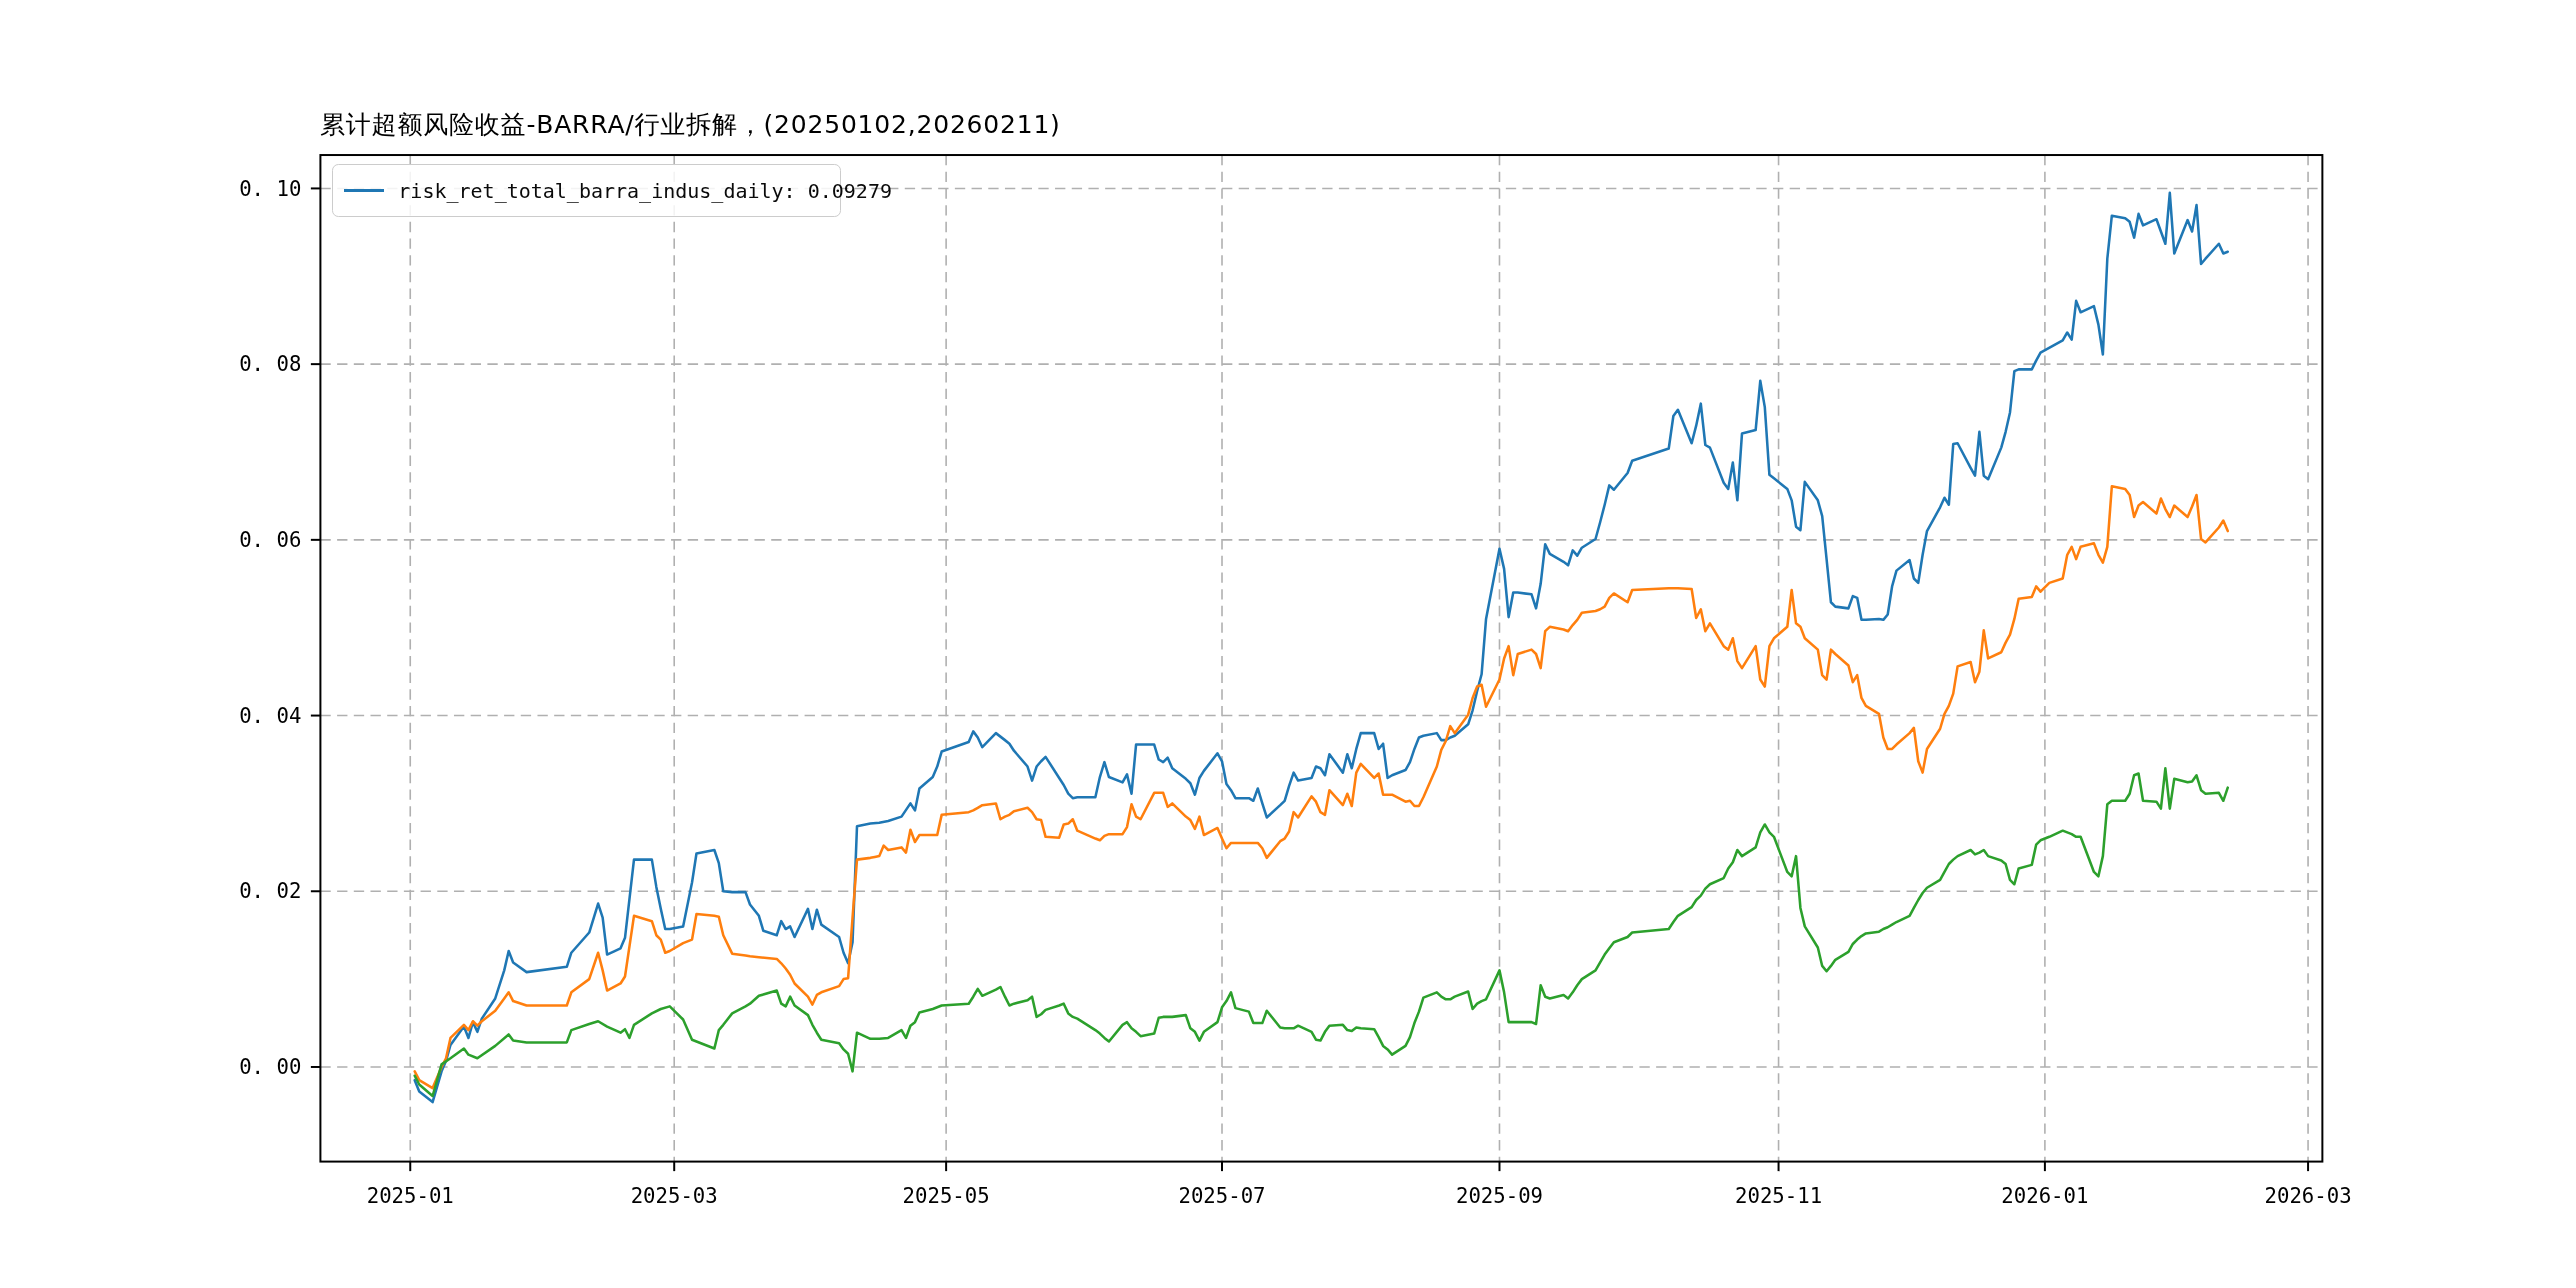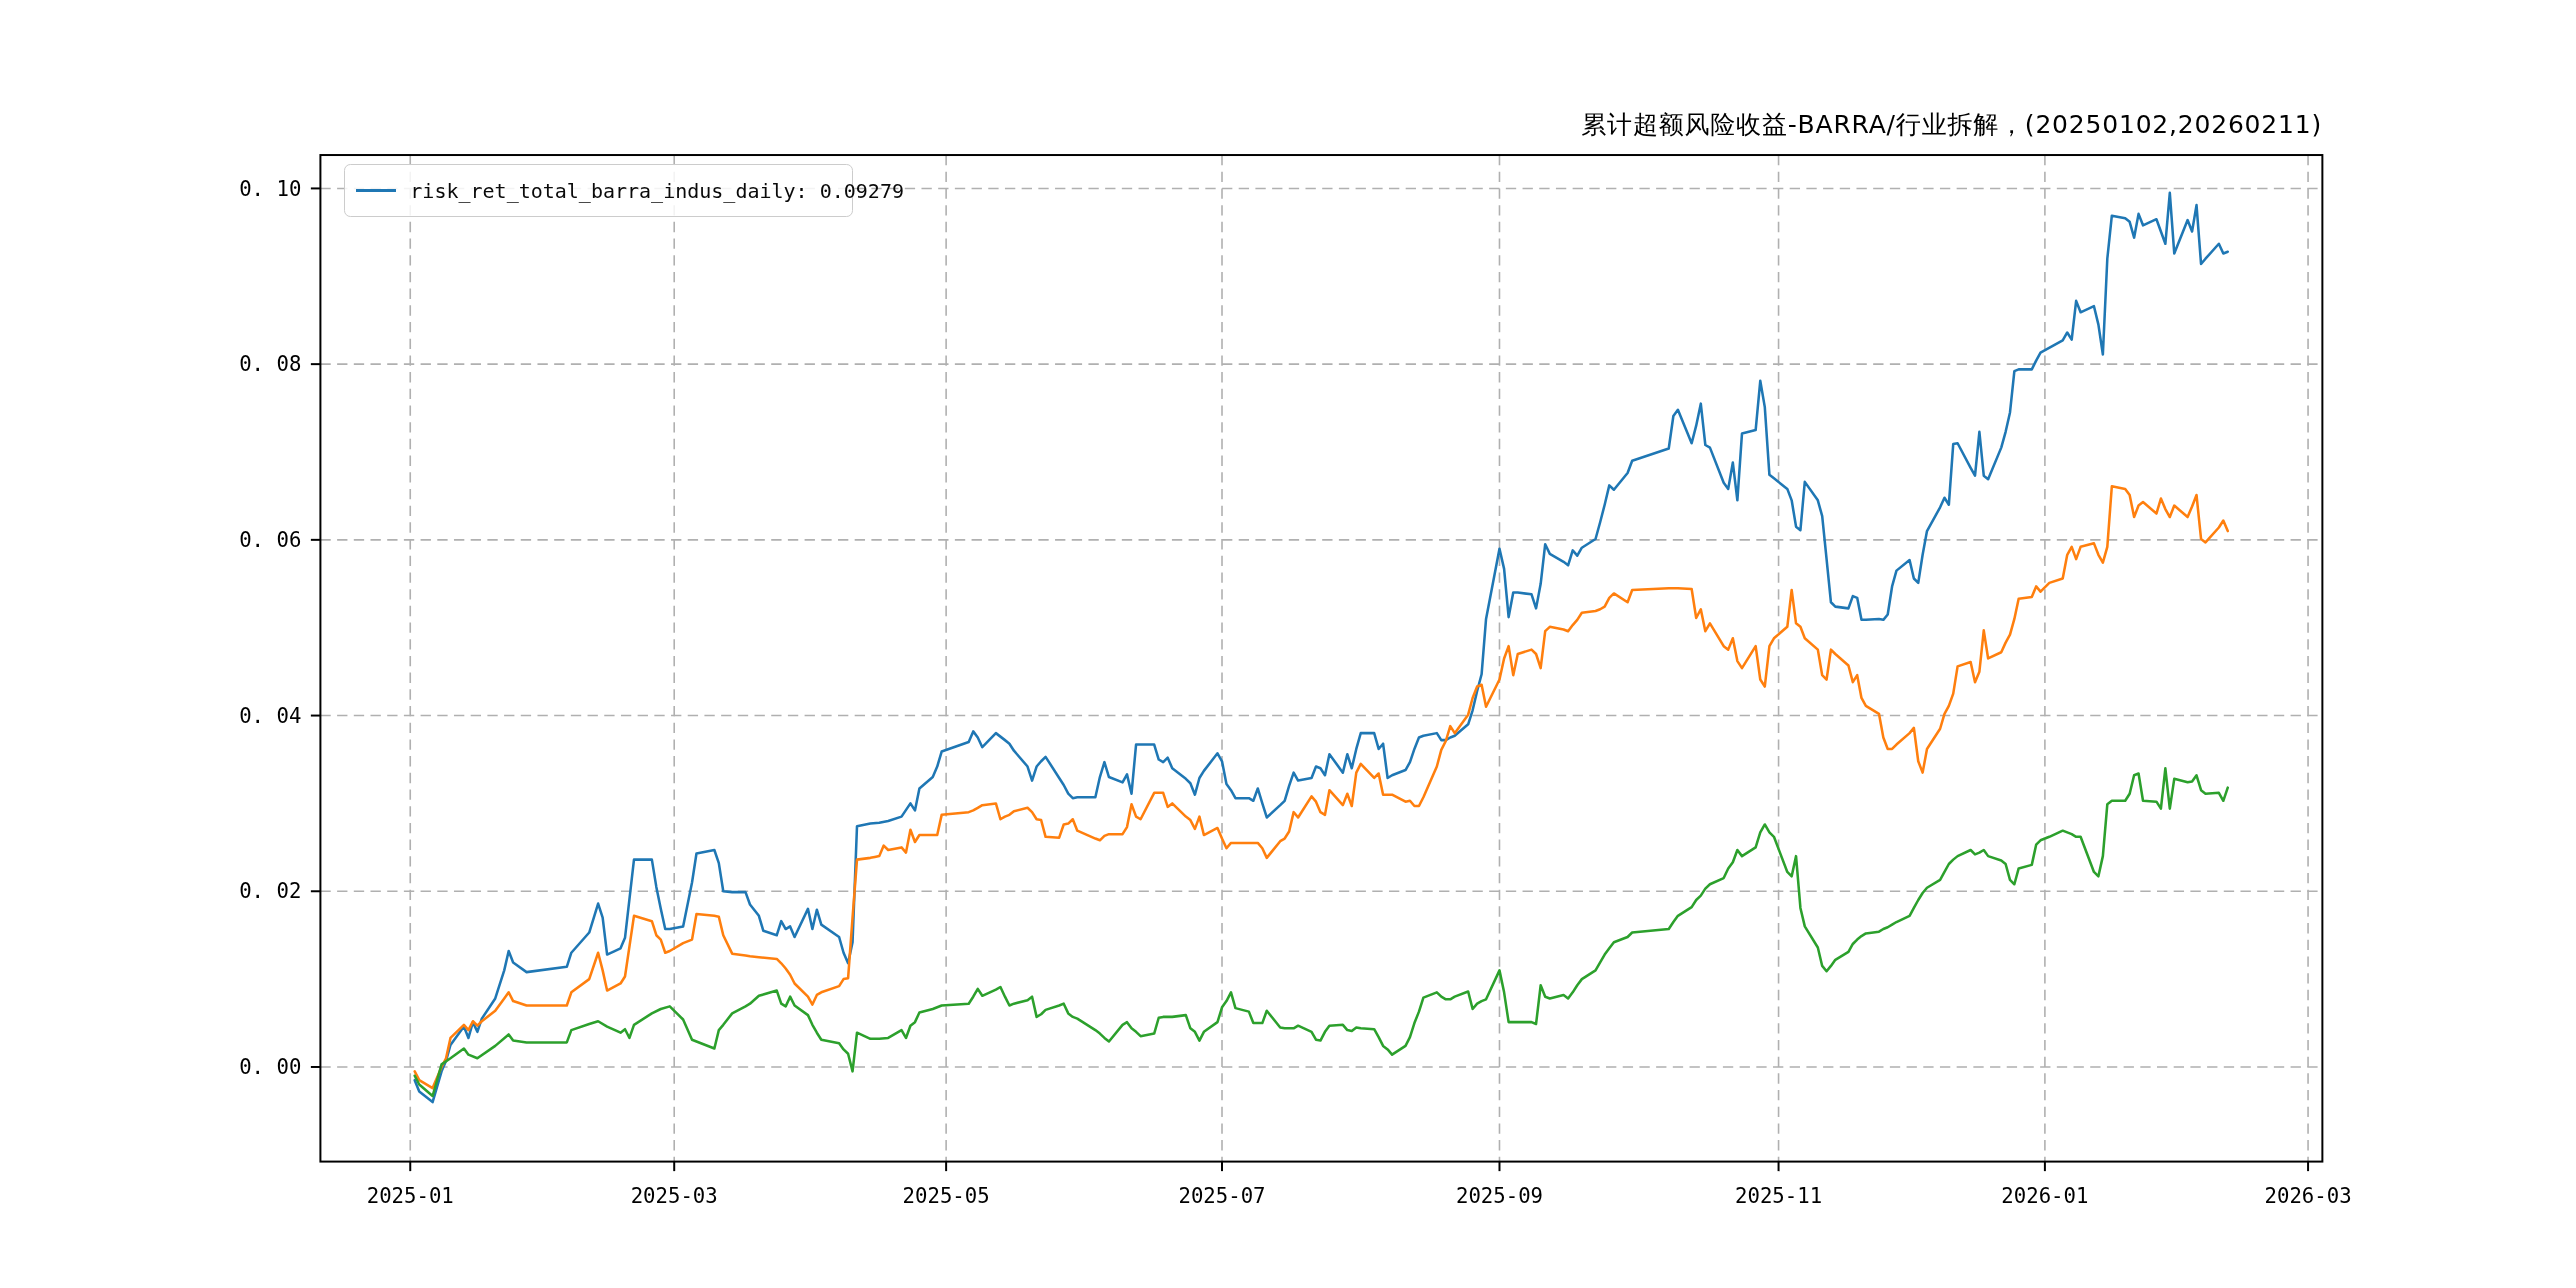--- a/index.html
+++ b/index.html
@@ -1,27 +1,27 @@
 <!DOCTYPE html>
 <html style="font-size:12.7px"><head>
 <meta charset="utf-8">
 <style>
   html,body{margin:0;padding:0;background:#ffffff;}
   body{width:2576px;height:1288px;position:relative;font-family:"DejaVu Sans",sans-serif;}
   .figure{position:absolute;inset:0;background:#ffffff;overflow:hidden;}
   .chart-title{
-    position:absolute;left:320px;top:108px;width:2002px;text-align:right;
+    position:absolute;left:320px;top:108px;width:2002px;text-align:left;
     font-size:25px;color:#000;font-family:"DejaVu Sans","Liberation Sans",sans-serif;
     letter-spacing:0.8px;white-space:nowrap;
   }
   #chart-svg{position:absolute;left:0;top:0;width:2576px;height:1288px;}
   .legend{
     position:absolute;left:332px;top:164px;width:509px;box-sizing:border-box;
     background:rgba(255,255,255,0.85);border:1.6px solid #cccccc;border-radius:6.4px;
-    padding:11px 14.3px 11px 11px;display:flex;flex-direction:row;gap:8px;margin-left:12px;
+    padding:11px 14.3px 11px 11px;display:flex;flex-direction:row;gap:8px;
   }
   .legend-row{display:flex;align-items:center;gap:14.3px;height:29px;}
   .legend-swatch{display:inline-block;width:40px;height:0;border-top:3.2px solid #000;flex:0 0 auto;}
   .legend-label{
     font-family:"DejaVu Sans Mono","Liberation Mono",monospace;
     font-size:20px;color:#0a0a0a;white-space:nowrap;
   }
   text.tick-label{
     font-family:"DejaVu Sans Mono","Liberation Mono",monospace;
     font-size:26px;fill:#000000;

